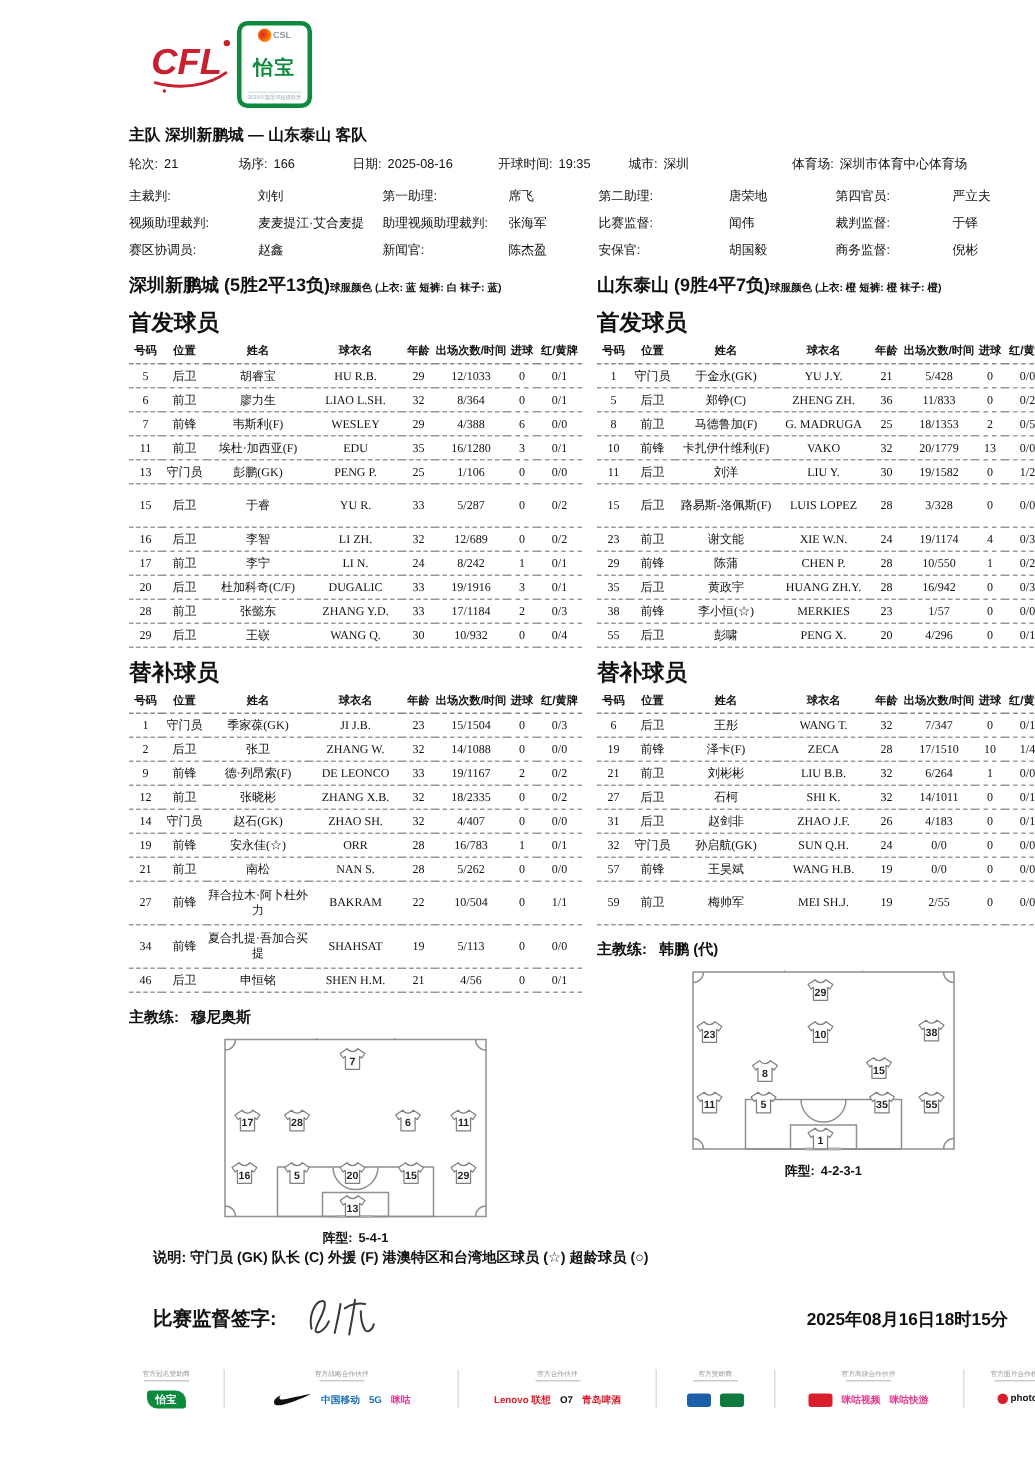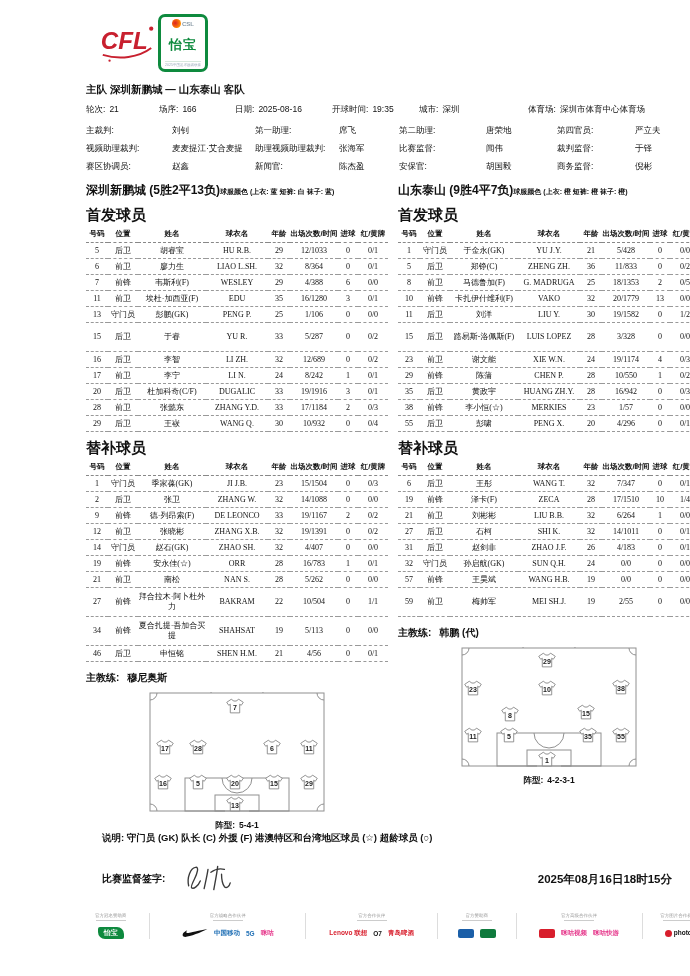--- a/index.html
+++ b/index.html
@@ -59,21 +59,21 @@
   .shirt-layer{position:absolute;left:0;top:0;right:0;bottom:0;}
   .shirt{position:absolute;width:19px;height:16px;transform:translate(-50%,-50%);}
   .shirt svg{display:block;width:100%;height:100%;}
   svg text{font-family:"Liberation Sans","DejaVu Sans",sans-serif;}
   .formation-line{text-align:center;font-size:8.5px;font-weight:bold;margin-top:8px;}
   .formation-line .shape{margin-left:4px;}
 
   
   .legend{margin:0 38px 0;padding-left:16px;font-size:9.5px;font-weight:bold;}
   .sign-row{display:flex;align-items:center;margin:12px 38px 0;padding-left:16px;height:44px;}
-  .sign-label{font-size:10px;font-weight:bold;}
+  .sign-label{font-size:13px;font-weight:bold;}
   .sign-svg{width:58px;height:40px;margin-left:14px;flex:0 0 auto;}
   .sign-date{margin-left:auto;margin-right:28px;font-size:11.5px;font-weight:bold;}
 
   .sponsors{display:flex;align-items:flex-start;margin:12px 24px 0;}
   .sp-group{display:flex;flex-direction:column;align-items:center;padding:0 6px;border-left:1px solid #ddd;}
   .sp-group:first-child{border-left:none;}
   .sp-g1{flex:1.1}.sp-g2{flex:2.4}.sp-g3{flex:2.0}.sp-g4{flex:1.1}.sp-g5{flex:1.9}.sp-g6{flex:1.0}
   .sp-label{font-size:4.5px;color:#999;white-space:nowrap;overflow:hidden;}
   .sp-sub{width:30px;height:1px;background:#ccc;margin-top:2px;}
   .sp-logos{display:flex;align-items:center;gap:6px;margin-top:6px;height:12px;}
@@ -378,21 +378,21 @@
             <td>19/1167</td>
             <td>2</td>
             <td>0/2</td>
           </tr>
             <tr>
             <td>12</td>
             <td>前卫</td>
             <td>张晓彬</td>
             <td>ZHANG X.B.</td>
             <td>32</td>
-            <td>19/1391</td>
+            <td>18/2335</td>
             <td>0</td>
             <td>0/2</td>
           </tr>
             <tr>
             <td>14</td>
             <td>守门员</td>
             <td>赵石(GK)</td>
             <td>ZHAO SH.</td>
             <td>32</td>
             <td>4/407</td>

